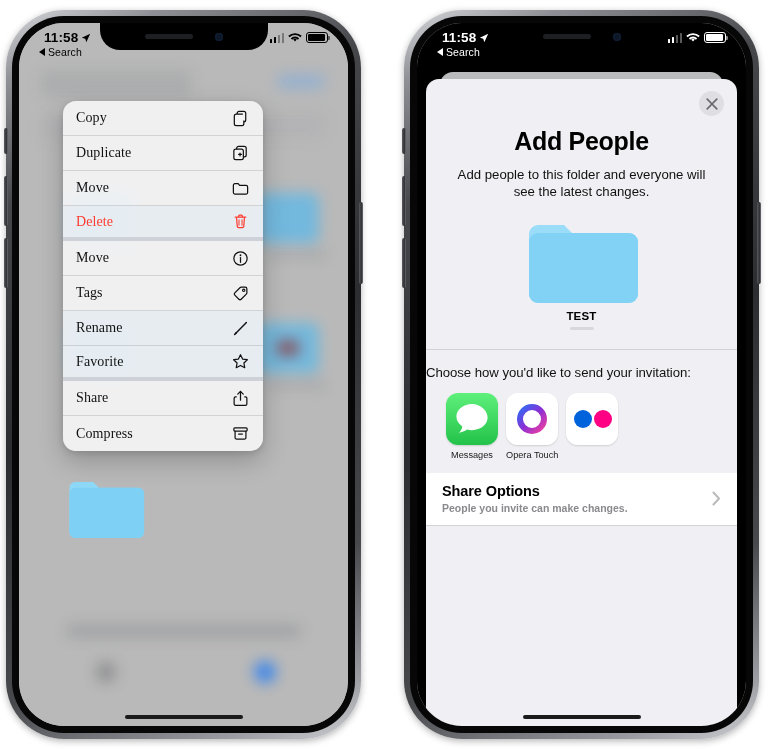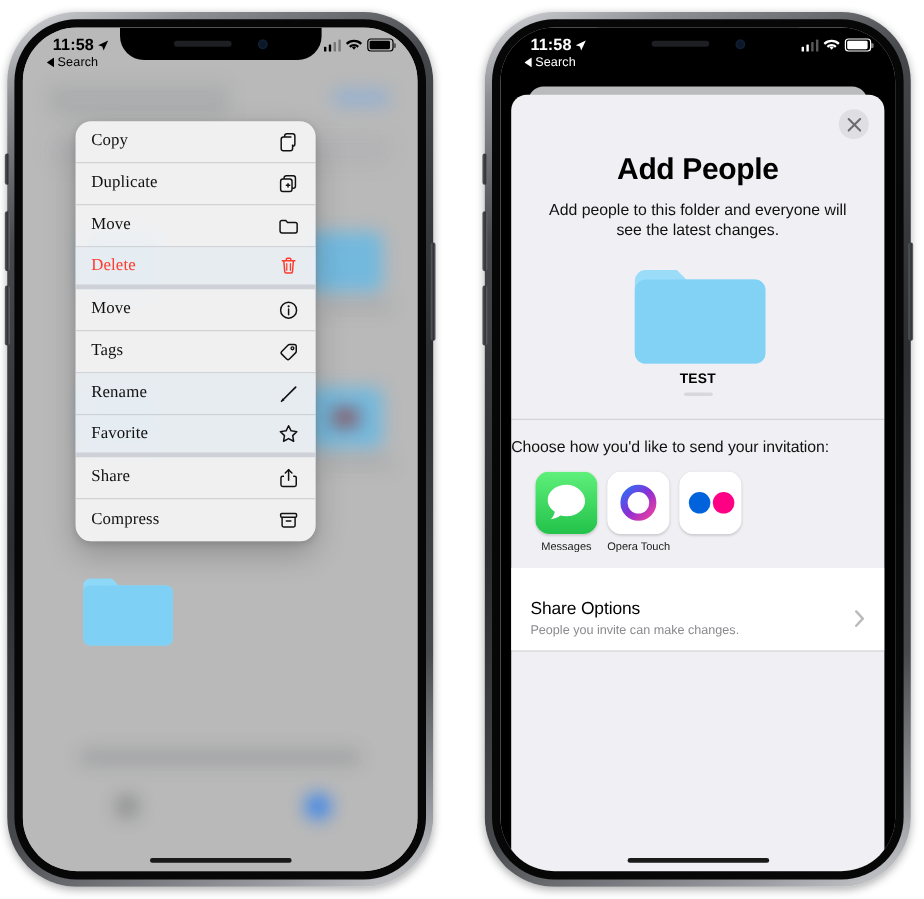--- a/index.html
+++ b/index.html
@@ -216,22 +216,22 @@
     box-shadow: 0 1px 2px rgba(0,0,0,.14);
   }
   .app-icon svg { width:100%; height:100%; display:block; }
   .app-name {
     font-size:9.2px; color:#1a1a1a; margin-top:5px;
     white-space:nowrap; overflow:visible;
   }
   .apps-pad { height:13px; }
   .row-divider { height:.7px; background:rgba(60,60,67,.16); }
   .share-options {
-    background:#fff; padding: 27px 16px 11px 16px;
-    display:flex; align-items:center; justify-content:space-between;
+    background:#fff; padding: 10px 16px 11px 16px;
+    display:flex; align-items:center; justify-content:space-between;font-weight:bold;
   }
   .so-title { font-size:14.5px; color:#000; letter-spacing:-.1px; }
   .so-sub { font-size:10.5px; color:#8a8a8e; margin-top:2.5px; }
   .chev { width:9px; height:15px; opacity:.35; }
 
   
   .home-ind {
     position:absolute; bottom:7px; left:50%; transform:translateX(-50%);
     width:118px; height:4.5px; border-radius:3px; background:#111; z-index:45;
   }

